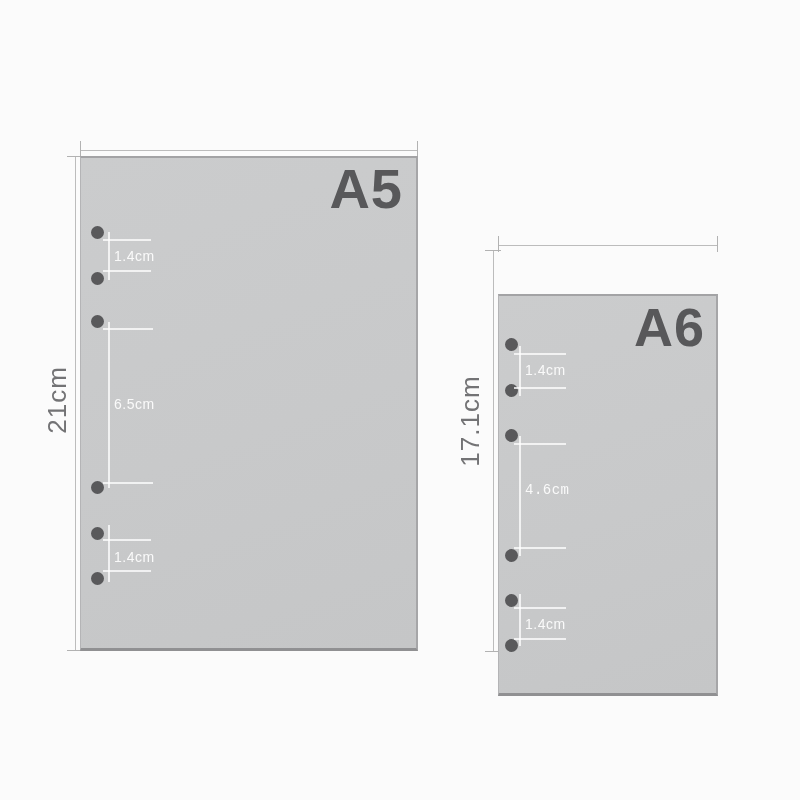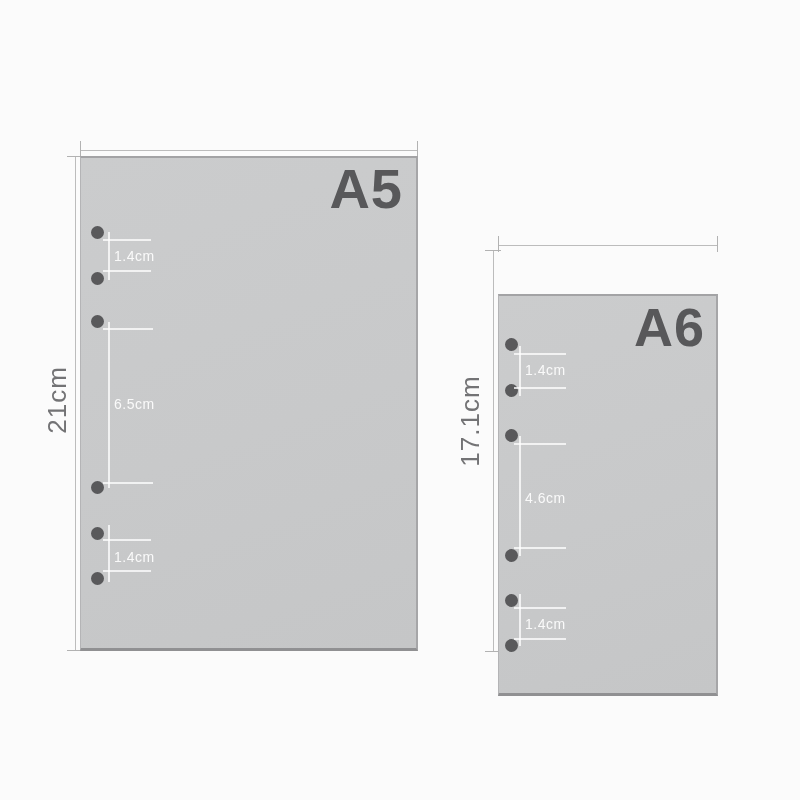--- a/index.html
+++ b/index.html
@@ -137,21 +137,21 @@
     <div class="hole" style="left:6px; top:343px;"></div>
 
     <div class="wl-v" style="left:20px; top:50px; height:50px;"></div>
     <div class="wl-h" style="left:15px; top:57px; width:52px;"></div>
     <div class="wl-h" style="left:15px; top:91px; width:52px;"></div>
     <div class="sp-label" style="left:26px; top:64px;">1.4cm</div>
 
     <div class="wl-v" style="left:20px; top:140px; height:120px;"></div>
     <div class="wl-h" style="left:15px; top:147px; width:52px;"></div>
     <div class="wl-h" style="left:15px; top:251px; width:52px;"></div>
-    <div class="sp-label" style="left:26px; top:192px;">4.6cm</div>
+    <div class="sp-label" style="left:26px; top:184px;font-family:Liberation Mono, monospace;">4.6cm</div>
 
     <div class="wl-v" style="left:20px; top:298px; height:52px;"></div>
     <div class="wl-h" style="left:15px; top:311px; width:52px;"></div>
     <div class="wl-h" style="left:15px; top:342px; width:52px;"></div>
     <div class="sp-label" style="left:26px; top:318px;">1.4cm</div>
   </div>
 
 </div>
 
 </body></html>

